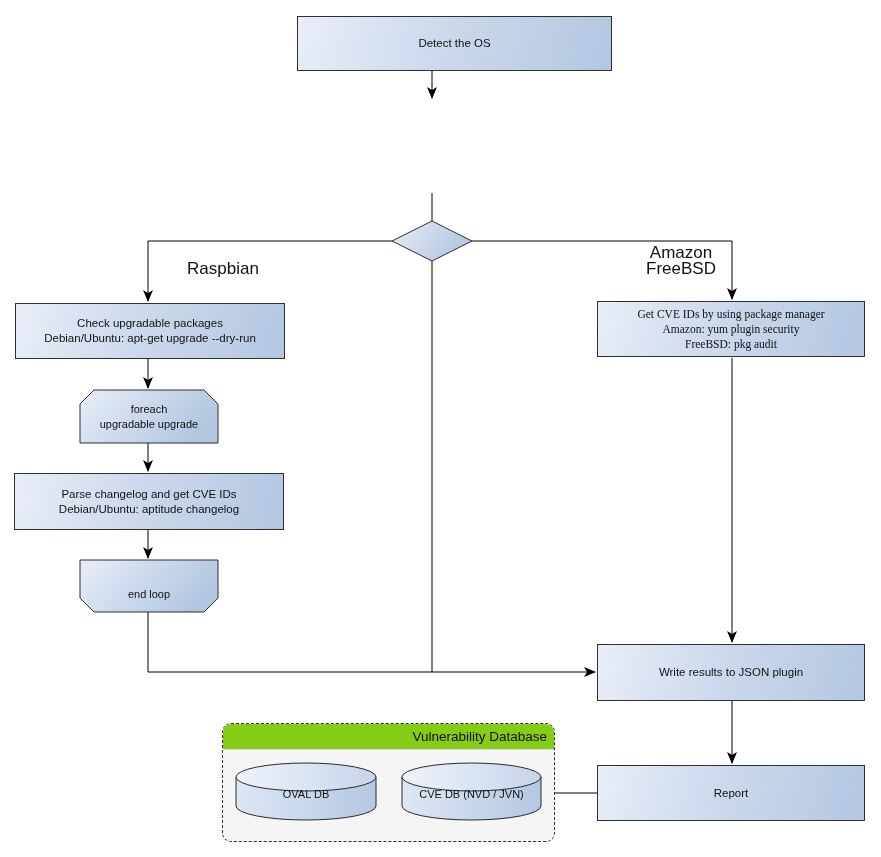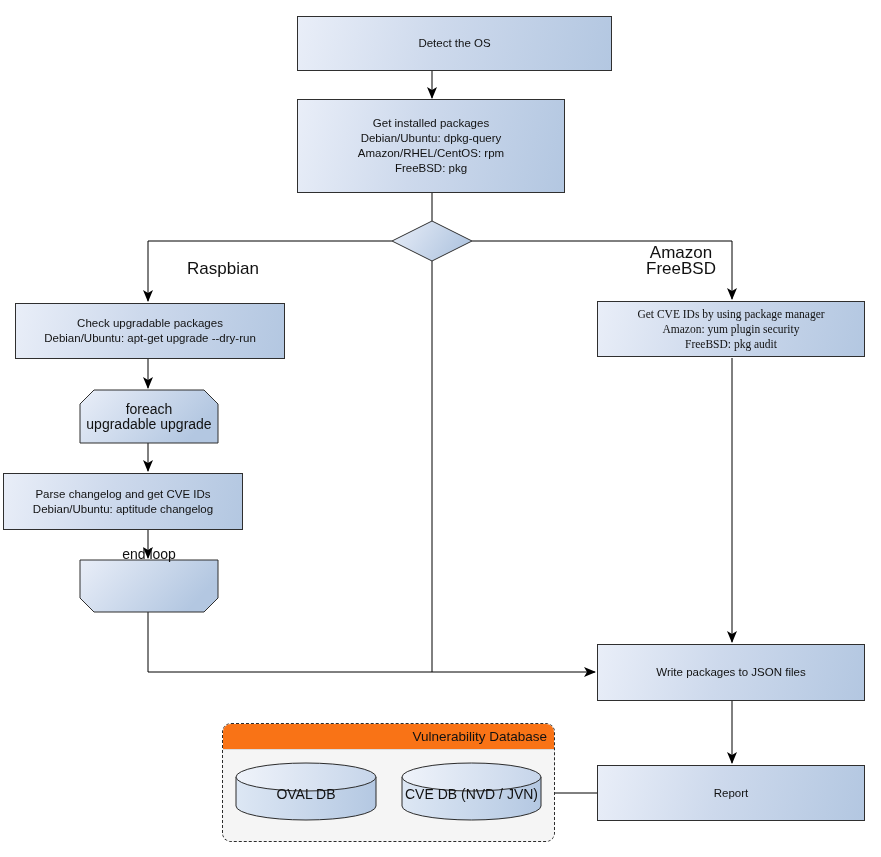--- a/index.html
+++ b/index.html
@@ -14,34 +14,34 @@
     border:1px solid #2f2f2f;
     background:linear-gradient(103deg,#e9eef8 0%,#cdd9ec 45%,#b3c7e1 100%);
     display:flex;flex-direction:column;align-items:center;justify-content:center;
     text-align:center;font-size:11.5px;line-height:15px;
     z-index:3;
   }
   .node div{white-space:nowrap;}
   
   .shape-label{
     position:absolute;display:flex;flex-direction:column;align-items:center;justify-content:center;
-    text-align:center;font-size:14px;line-height:15px;z-index:4;pointer-events:none;
+    text-align:center;font-size:11px;line-height:15px;z-index:4;pointer-events:none;
   }
   
   .edge-label{
     position:absolute;text-align:center;font-size:17px;line-height:16px;z-index:3;
     white-space:nowrap;
   }
   
   .db-group{
     position:absolute;left:222px;top:723px;width:333px;height:119px;box-sizing:border-box;
     border:1px dashed #2d2d2d;border-radius:9px;background:#f5f5f5;z-index:1;
   }
   .db-group-header{
-    height:25px;line-height:25px;background:#f97316;border-bottom:1px solid #dcdcdc;
+    height:25px;line-height:25px;background:#84cc16;border-bottom:1px solid #dcdcdc;
     border-radius:8px 8px 0 0;text-align:right;padding-right:7px;
     font-size:13.5px;color:#111;
   }
   svg.wires{z-index:2;pointer-events:none;}
 </style>
 </head>
 <body>
 
 <div class="canvas">
 
@@ -97,56 +97,50 @@
     <g>
       <path d="M402,777 L402,806 A69.5,14 0 0,0 541,806 L541,777" fill="url(#gradCylBody)" stroke="#2b2b2b"></path>
       <ellipse cx="471.5" cy="777" rx="69.5" ry="14" fill="url(#gradCylTop)" stroke="#2b2b2b"></ellipse>
     </g>
   </svg>
 
   <div class="node" style="left:297px;top:16px;width:315px;height:55px;">
     <div>Detect the OS</div>
   </div>
 
-  <div class="node" style="left:297px;top:99px;width:268px;height:94px;">
-    <div>Get installed packages</div>
-    <div>Debian/Ubuntu: dpkg-query</div>
-    <div>Amazon/RHEL/CentOS: rpm</div>
-    <div>FreeBSD: pkg</div>
-  </div>
 
   <div class="node" style="left:15px;top:303px;width:270px;height:56px;">
     <div>Check upgradable packages</div>
     <div>Debian/Ubuntu: apt-get upgrade --dry-run</div>
   </div>
 
-  <div class="node" style="left:3px;top:473px;width:240px;height:57px;">
+  <div class="node" style="left:14px;top:473px;width:270px;height:57px;">
     <div>Parse changelog and get CVE IDs</div>
     <div>Debian/Ubuntu: aptitude changelog</div>
   </div>
 
   <div class="node" style="left:597px;top:301px;width:268px;height:56px;font-family:Liberation Serif, serif;">
     <div>Get CVE IDs by using package manager</div>
     <div>Amazon: yum plugin security</div>
     <div>FreeBSD: pkg audit</div>
   </div>
 
   <div class="node" style="left:597px;top:644px;width:268px;height:57px;">
-    <div>Write packages to JSON files</div>
+    <div>Write results to JSON plugin</div>
   </div>
 
   <div class="node" style="left:597px;top:765px;width:268px;height:56px;">
     <div>Report</div>
   </div>
 
   <div class="shape-label" style="left:80px;top:390px;width:138px;height:53px;">
     <div>foreach</div>
     <div>upgradable upgrade</div>
   </div>
-  <div class="shape-label" style="left:80px;top:528px;width:138px;height:52px;">
+  <div class="shape-label" style="left:80px;top:568px;width:138px;height:52px;">
     <div>end loop</div>
   </div>
 
   <div class="shape-label" style="left:236px;top:784px;width:140px;height:20px;">
     <div>OVAL DB</div>
   </div>
   <div class="shape-label" style="left:402px;top:784px;width:139px;height:20px;">
     <div>CVE DB (NVD / JVN)</div>
   </div>
 

